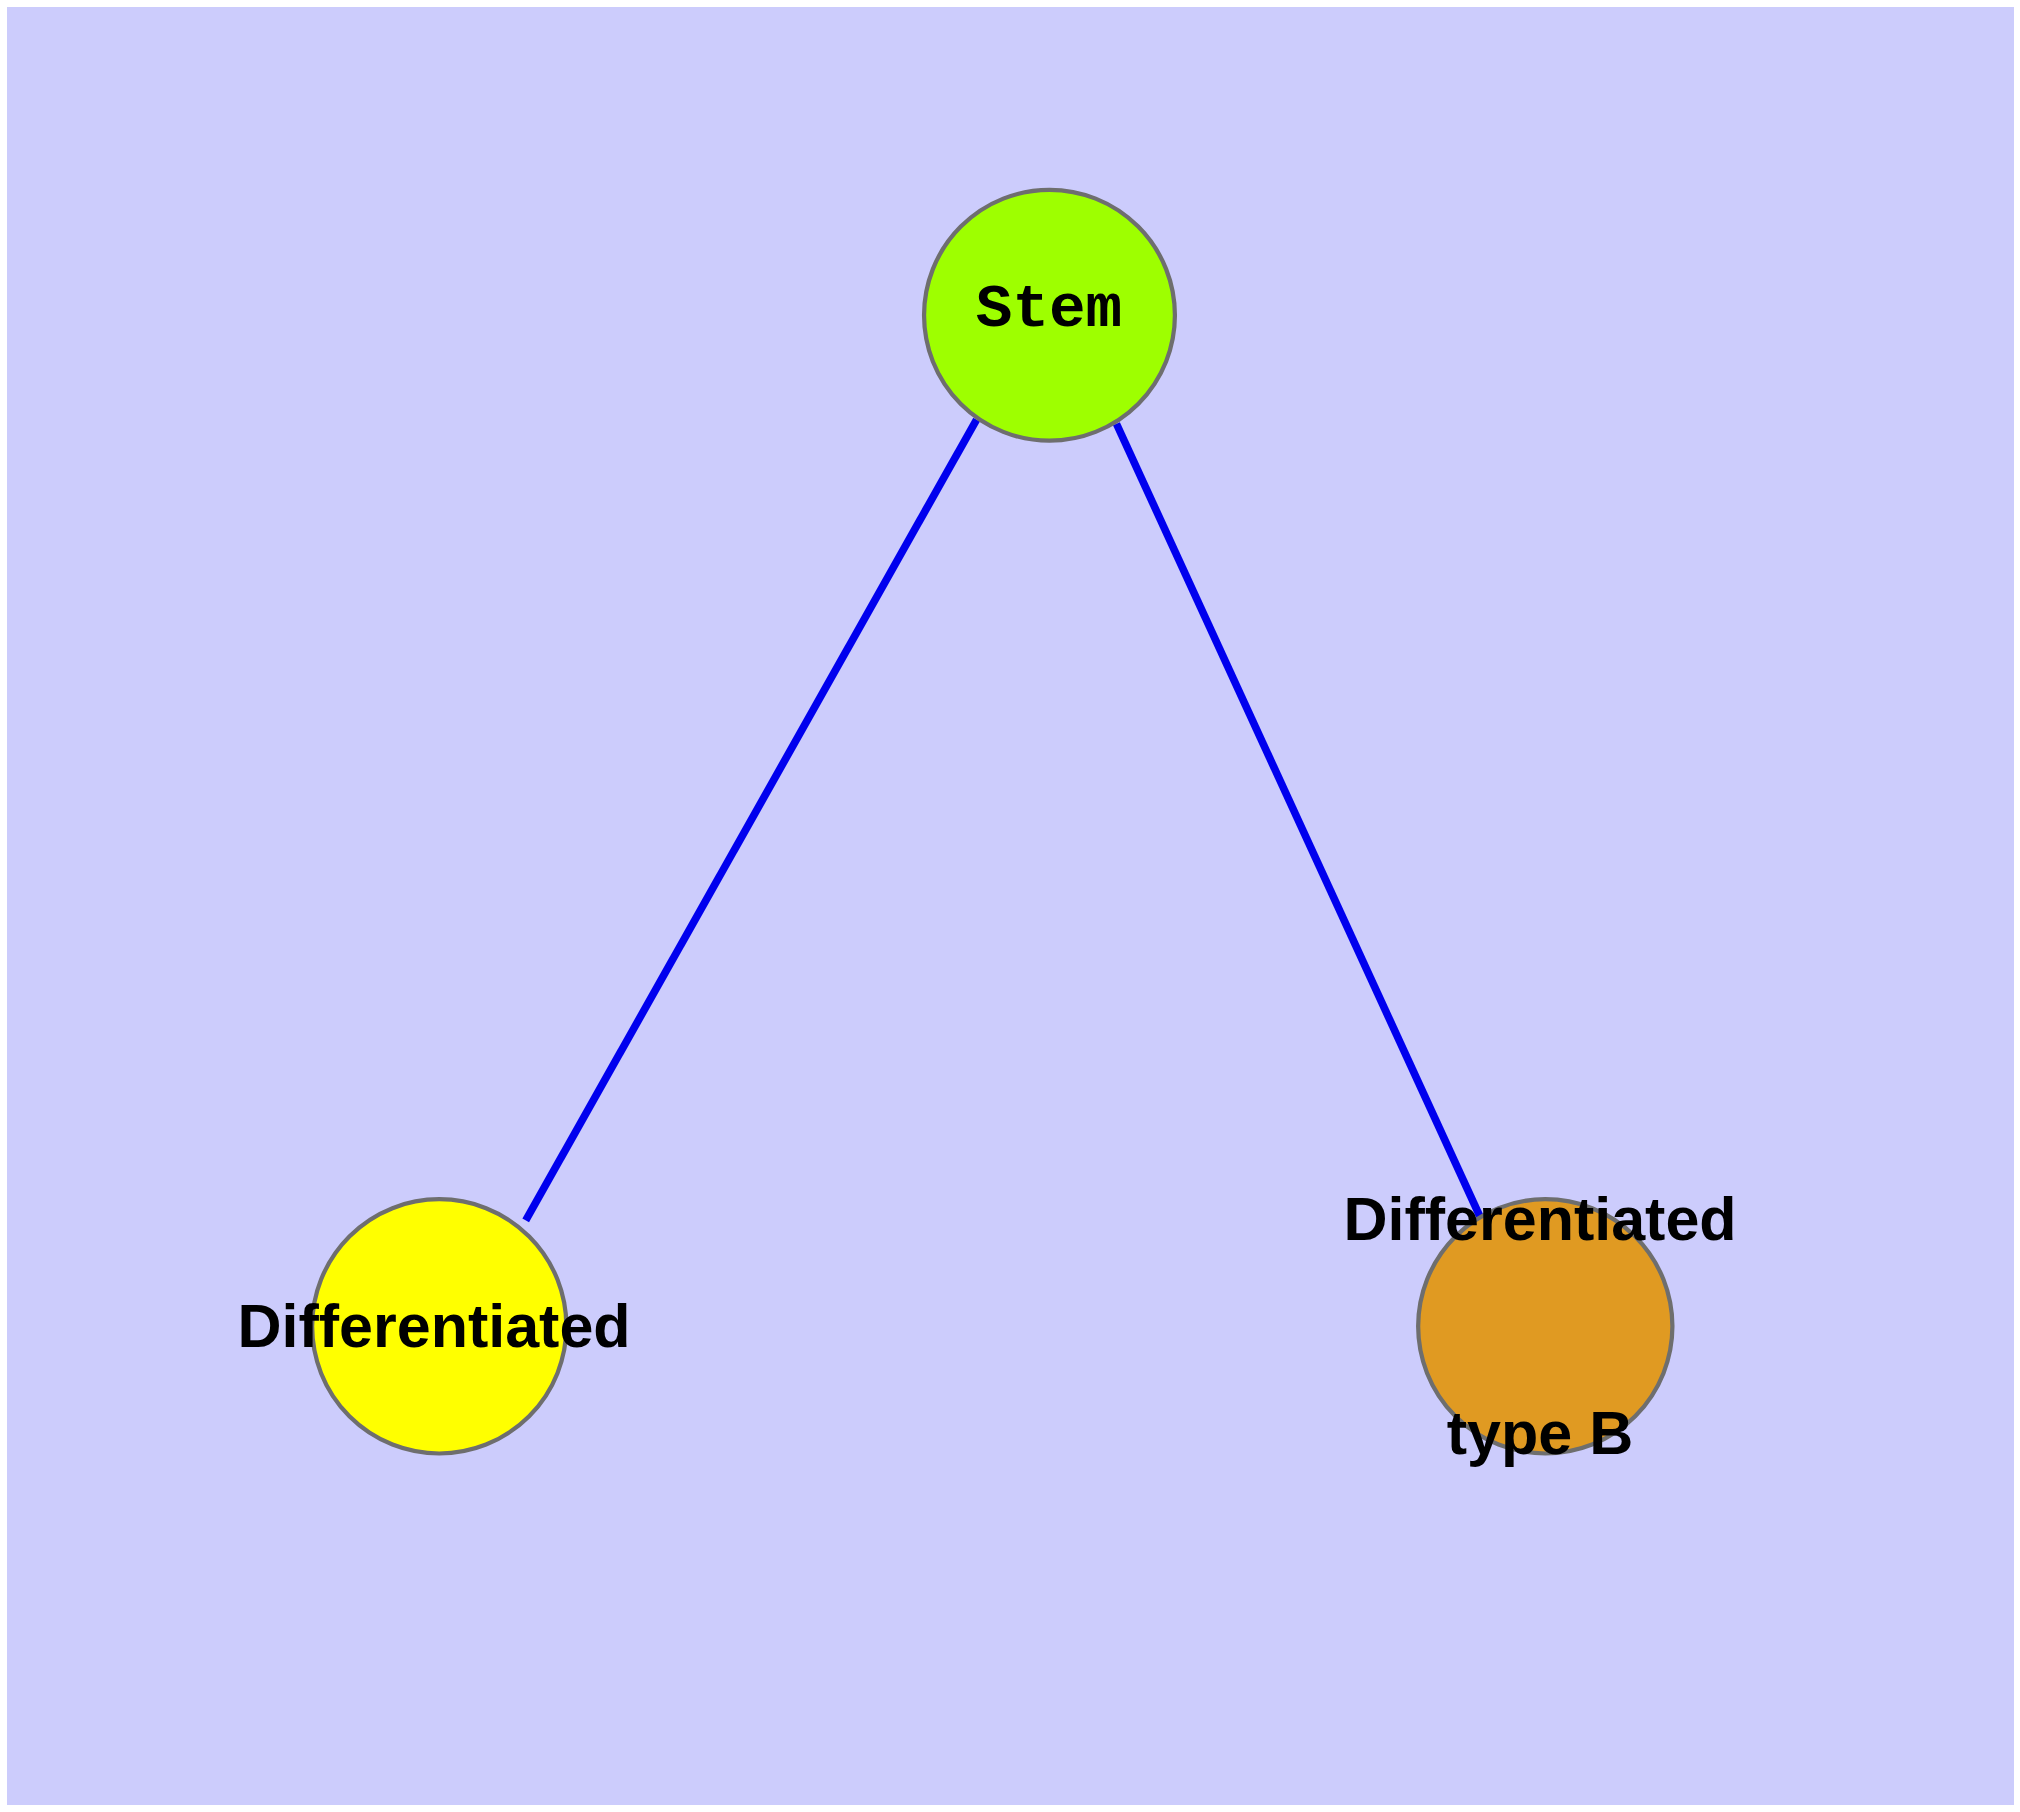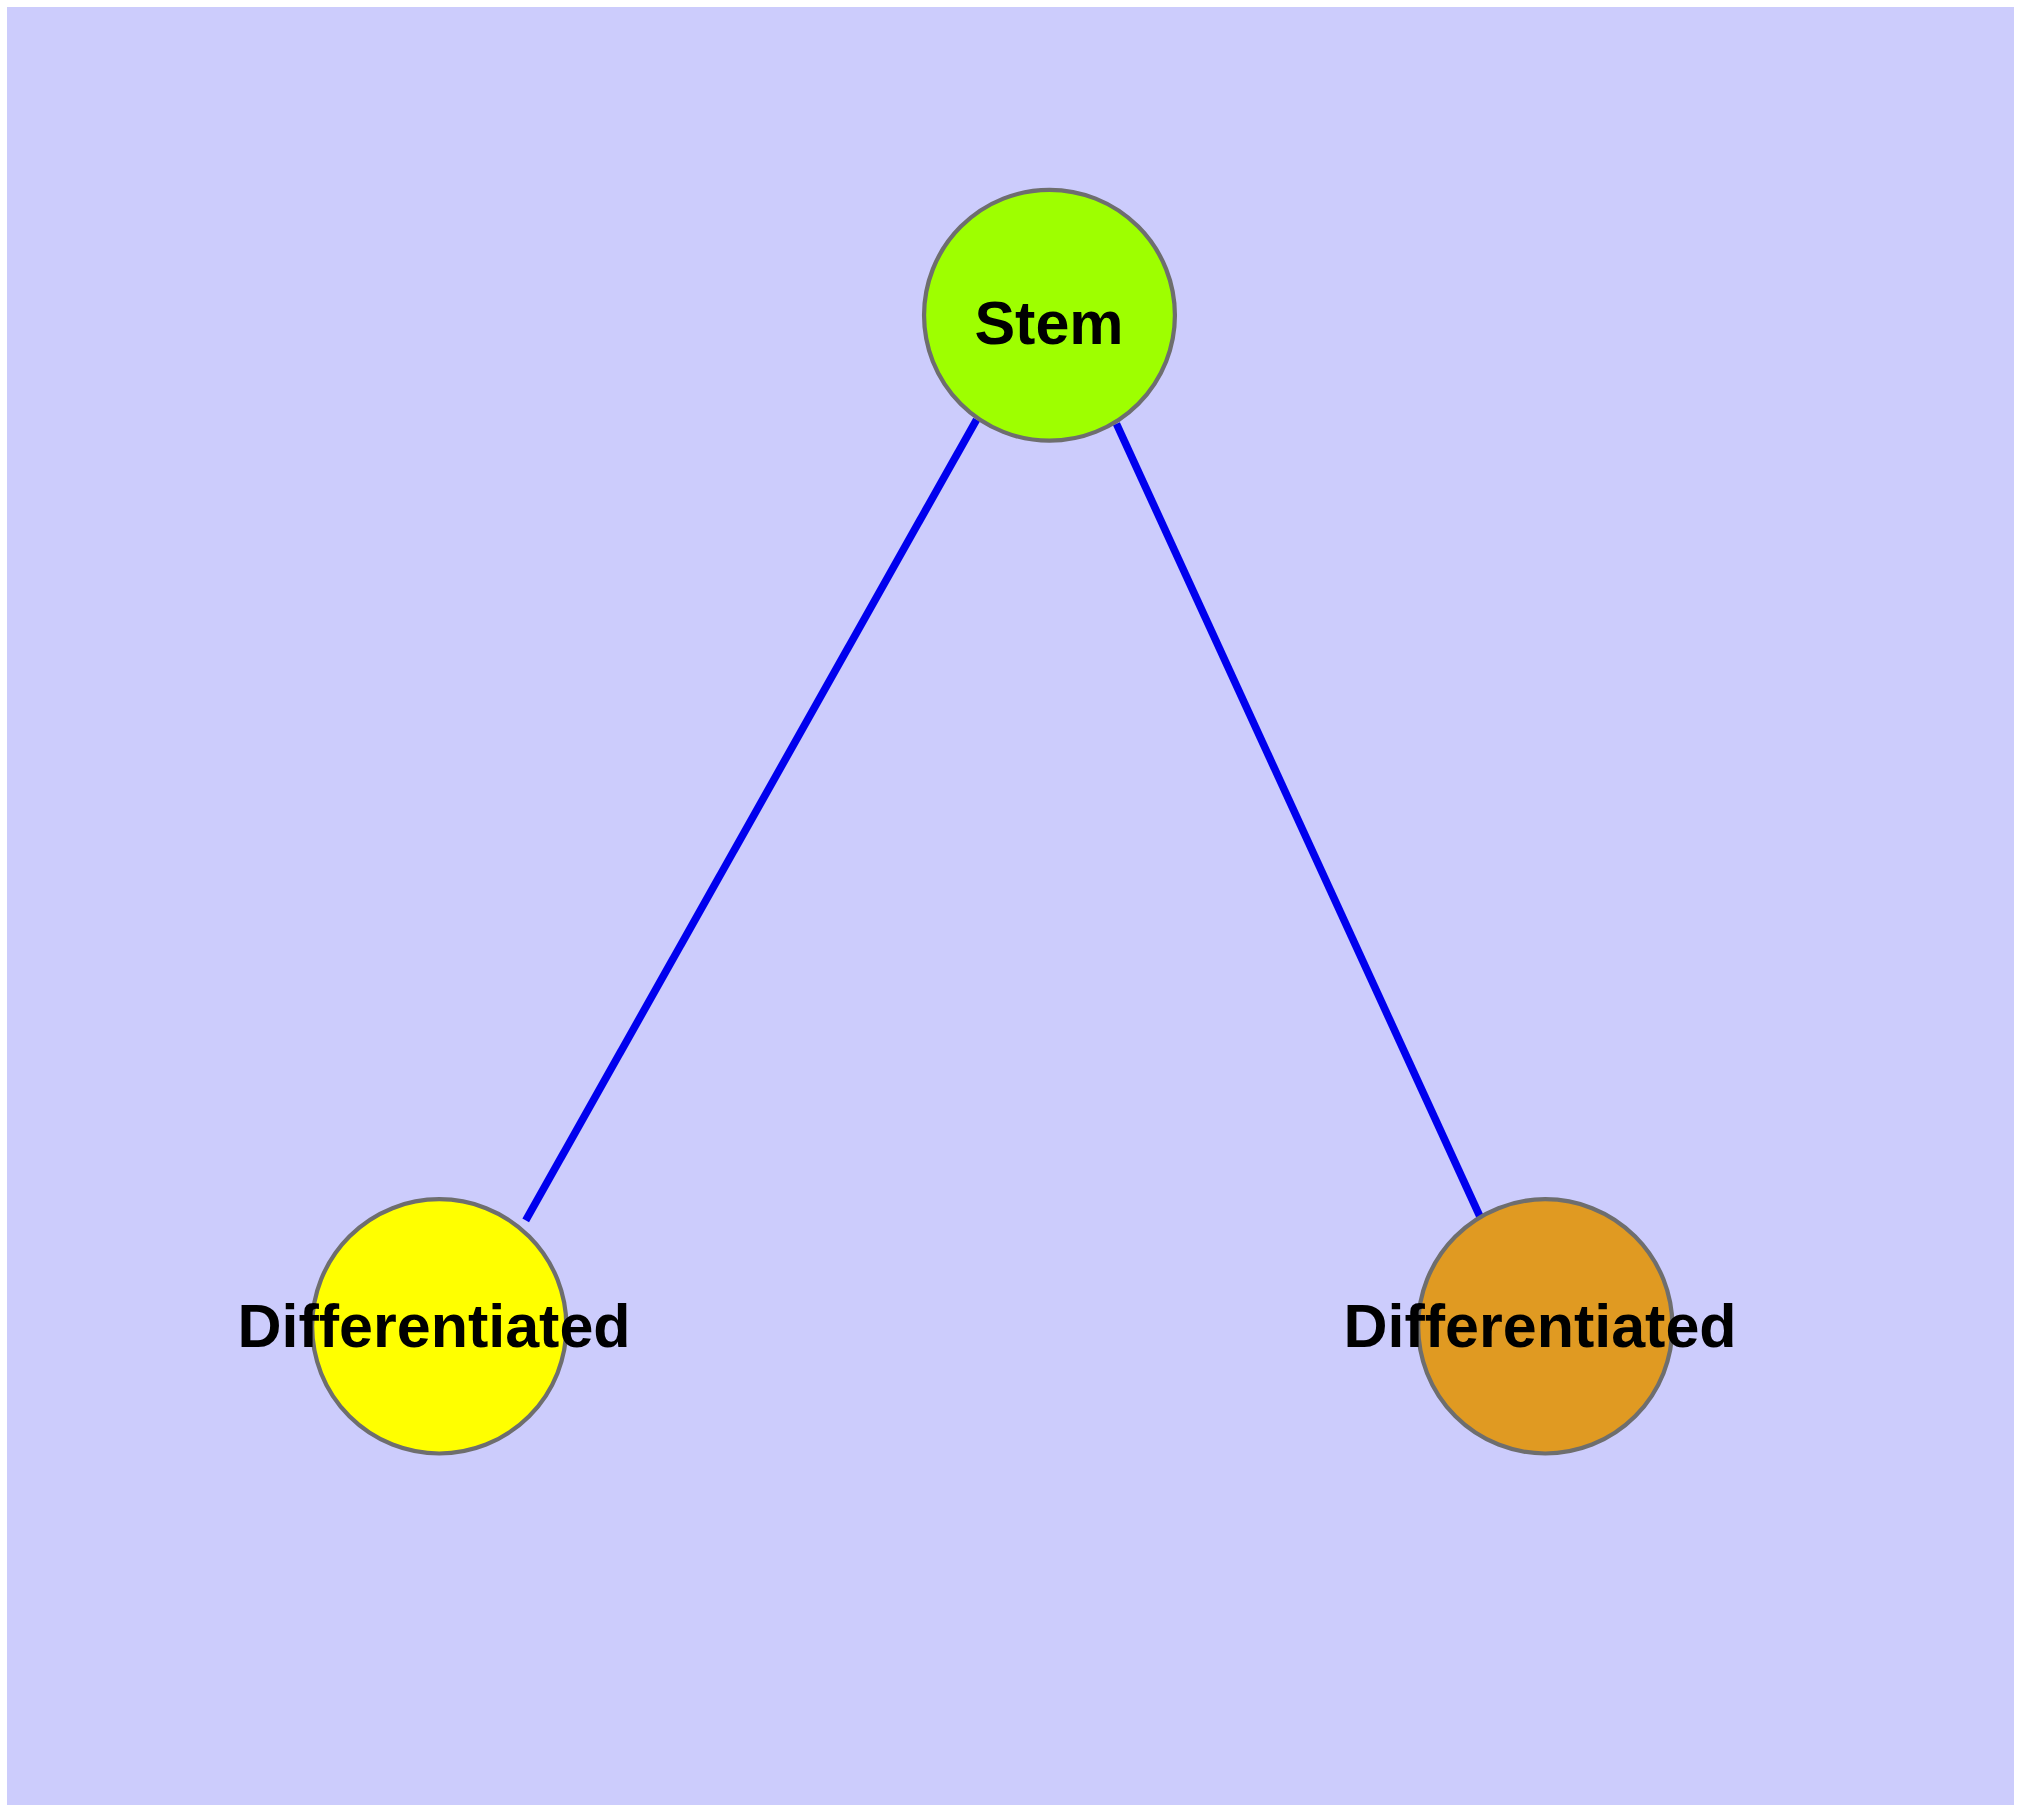--- a/index.html
+++ b/index.html
@@ -57,24 +57,25 @@
       <line x1="1317" y1="500" x2="1748" y2="1440" stroke="#0000ee" stroke-width="9" stroke-linecap="butt"></line>
     </g>
 
     <g>
       <circle cx="1238" cy="372" r="148" fill="#9eff00" stroke="#6e6e6e" stroke-width="5"></circle>
       <circle cx="518" cy="1565" r="150" fill="#ffff00" stroke="#6e6e6e" stroke-width="5"></circle>
       <circle cx="1823" cy="1565" r="150" fill="#e09a22" stroke="#6e6e6e" stroke-width="5"></circle>
     </g>
   </svg>
 
-  <div class="node-label" style="left:1049px; top:324px;">Stem</div>
+  <div class="node-label" style="left:1049px; top:310px;font-family:Liberation Mono, monospace;">Stem</div>
 
   <div class="node-label" style="left:434px; top:1326px;">
     <div>Differentiated</div>
   </div>
 
   <div class="node-label" style="left:1540px; top:1326px;">
     <div>Differentiated</div>
+    <div>type B</div>
   </div>
 
 </div>
 
 
 </body></html>

